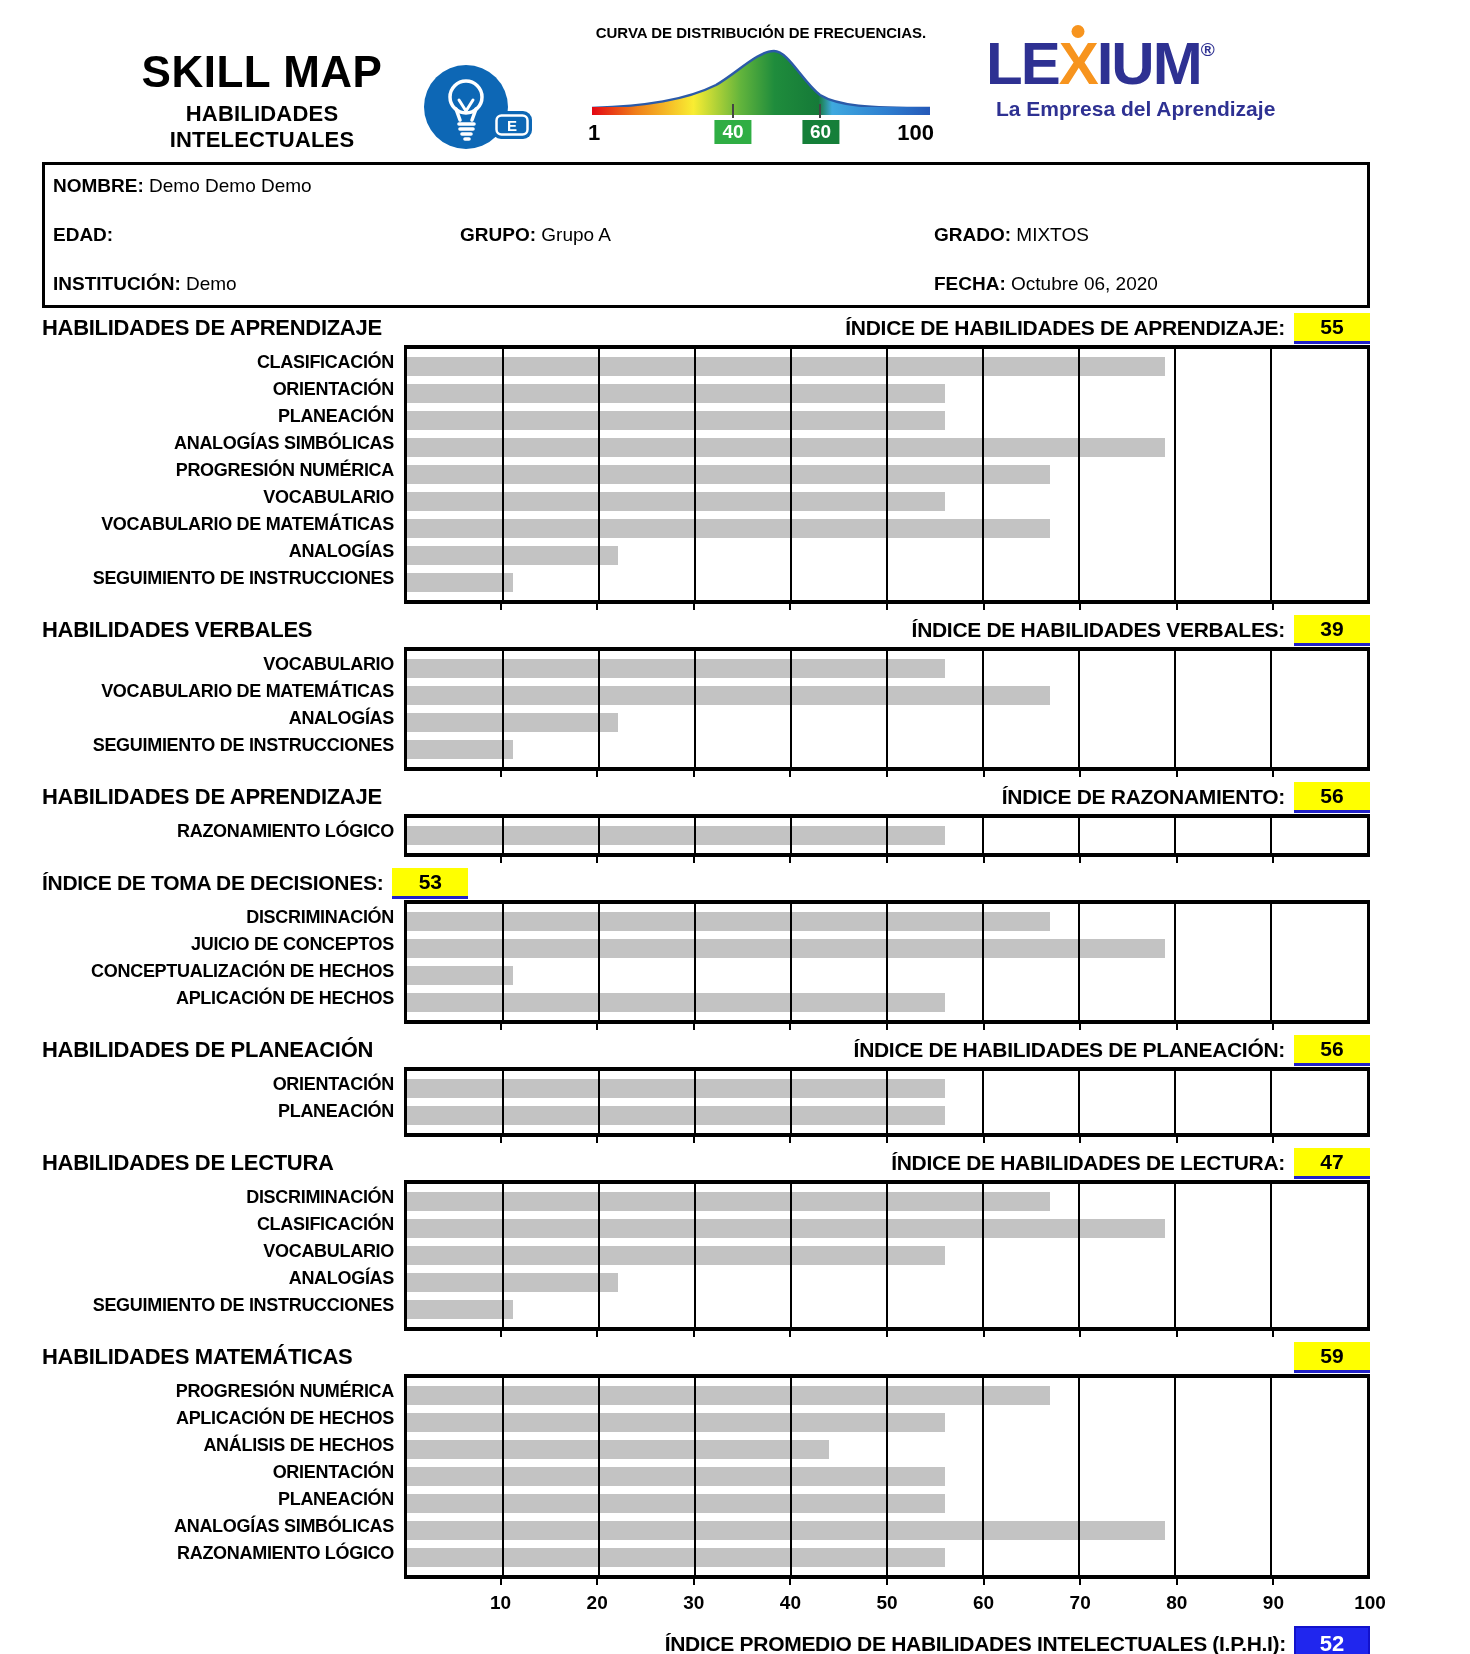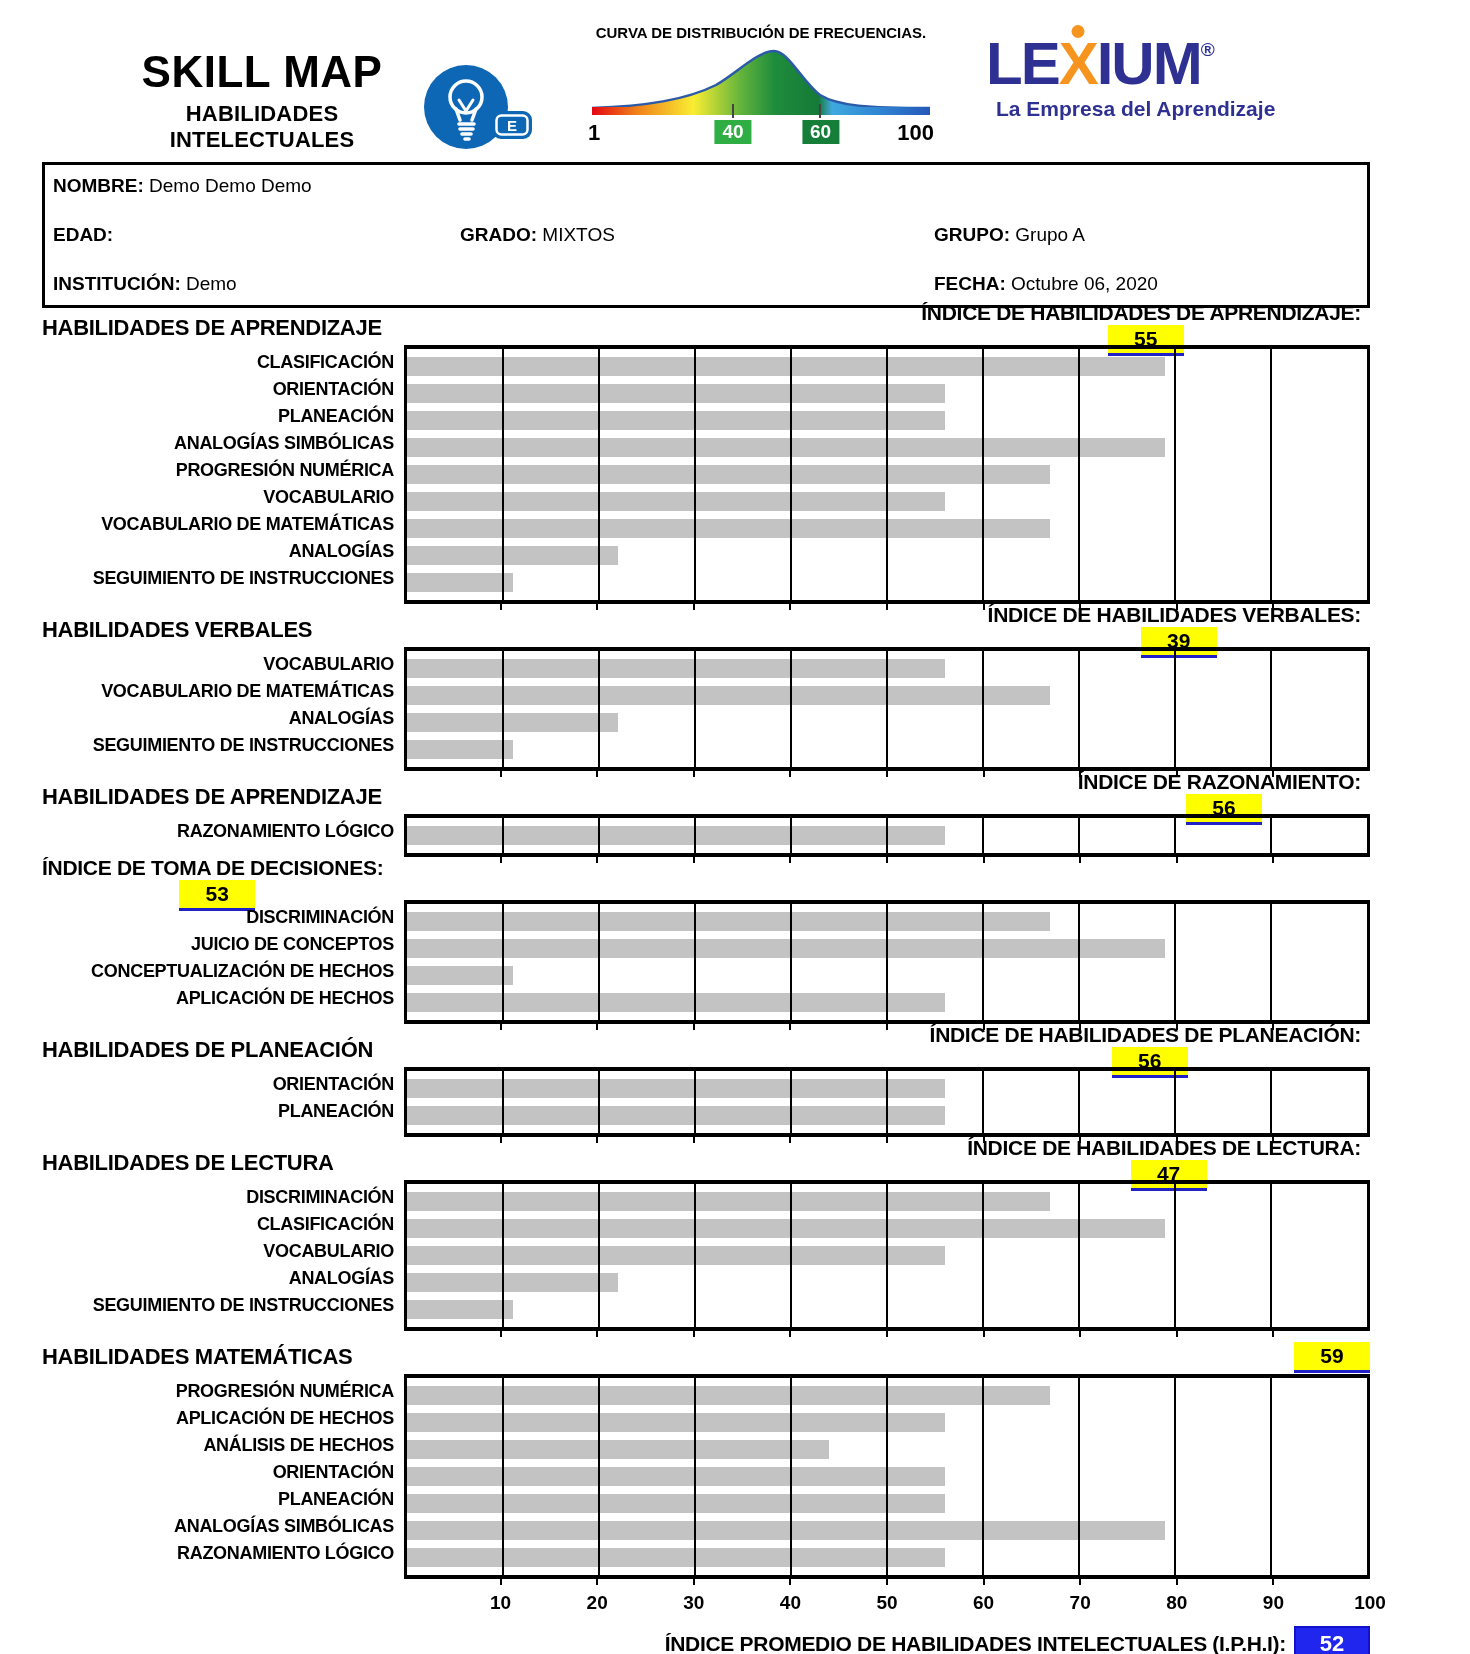--- a/index.html
+++ b/index.html
@@ -34,21 +34,21 @@
   
   .info-box { border:3px solid #000; padding:8px 8px 9px; font-size:19px; line-height:25px; margin-top:2px; }
   .info-grid { display:grid; grid-template-columns:383px 450px 1fr;gap:24px; }
   .info-cell { white-space:nowrap; }
   .info-label { font-weight:bold; }
   .span3 { grid-column:1 / span 3; }
 
   
   .sec-head { display:flex; justify-content:space-between; align-items:center; height:30px; margin-top:5px; margin-bottom:2px; }
   .sec-title { font-size:22px; font-weight:bold; letter-spacing:-0.3px; }
-  .sec-right { display:flex; align-items:center;flex-direction:column; }
+  .sec-right { display:flex; align-items:center; }
   .idx-label { font-size:21px; font-weight:bold; margin-right:9px; letter-spacing:-0.3px; }
   .idx-badge { width:76px; height:28px; background:var(--idx-bg); border-bottom:3px solid var(--idx-border);
                display:flex; align-items:center; justify-content:center; font-size:21px; font-weight:bold; }
 
   .range-header { display:flex; margin-left:362px; height:44px; border:3px solid #000; border-bottom:none; box-sizing:border-box; }
   .range-cell { display:flex; align-items:center; justify-content:center; font-size:29px; font-weight:bold; box-sizing:border-box; border-right:3px solid #000; }
   .range-cell:last-child { border-right:none; }
   .w40 { width:40%; } .w20 { width:20%; }
 
   .chart { display:flex; }
@@ -137,26 +137,26 @@
     <div class="info-grid">
       <div class="info-cell span3">
         <span class="info-label">NOMBRE:</span>
         <span>Demo Demo Demo</span>
       </div>
       <div class="info-cell">
         <span class="info-label">EDAD:</span>
         <span></span>
       </div>
       <div class="info-cell">
+        <span class="info-label">GRUPO:</span>
+        <span>Grupo A</span>
+      </div>
+      <div class="info-cell">
         <span class="info-label">GRADO:</span>
         <span>MIXTOS</span>
-      </div>
-      <div class="info-cell">
-        <span class="info-label">GRUPO:</span>
-        <span>Grupo A</span>
       </div>
       <div class="info-cell">
         <span class="info-label">INSTITUCIÓN:</span>
         <span>Demo</span>
       </div>
       <div class="info-cell"></div>
       <div class="info-cell">
         <span class="info-label">FECHA:</span>
         <span>Octubre 06, 2020</span>
       </div>

